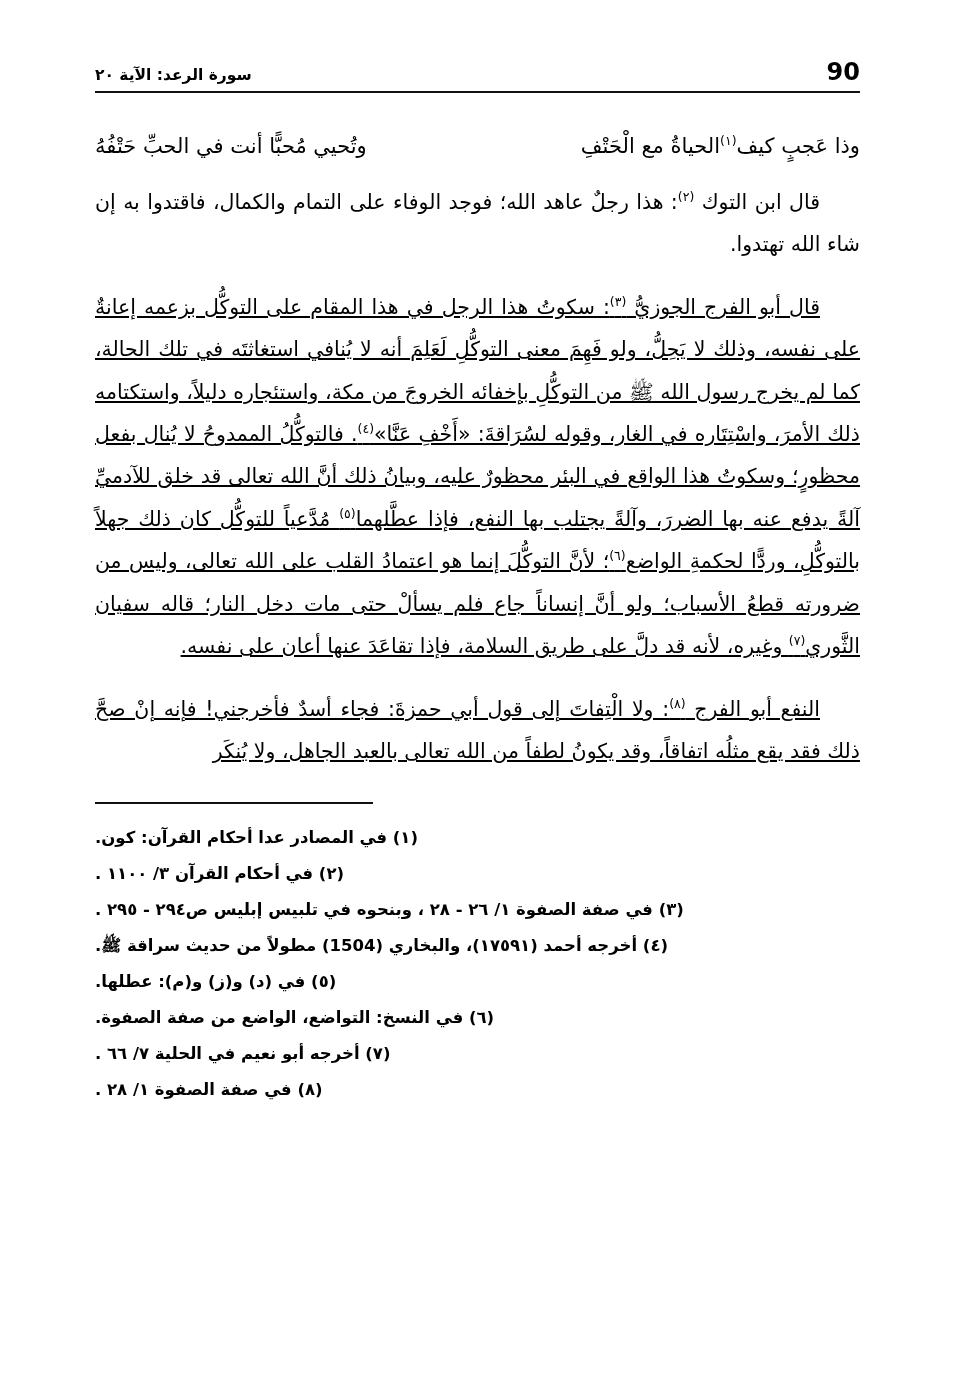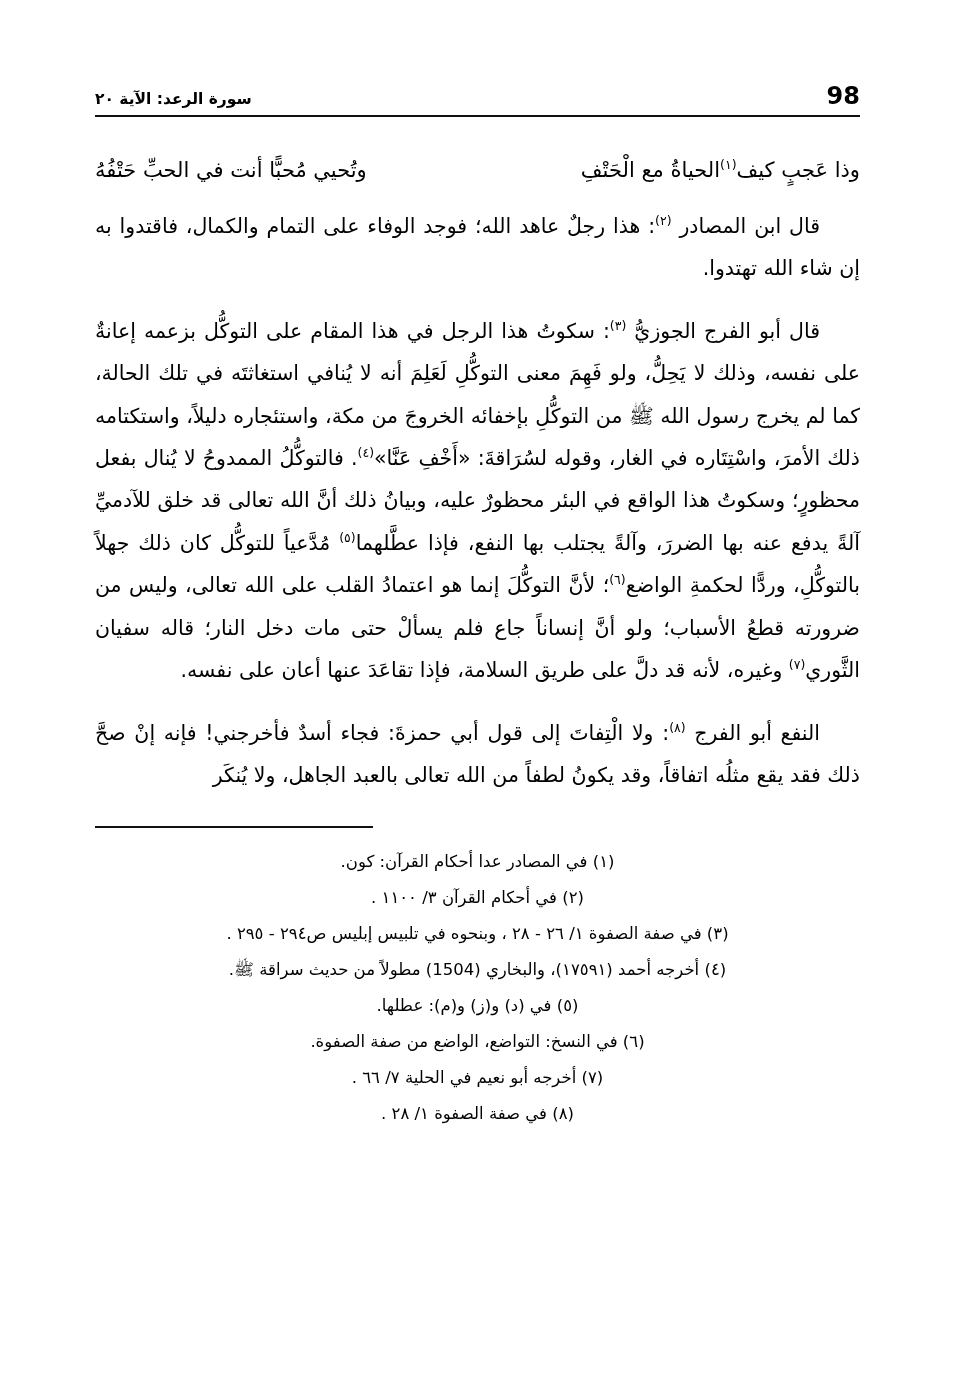--- a/index.html
+++ b/index.html
@@ -14,21 +14,21 @@
     font-family: "DejaVu Sans", "Liberation Sans", sans-serif;
     color: #000000;
     overflow: hidden;
   }
   .page {
     position: absolute;
     left: 0; top: 0;
     width: 955px;
     height: 974px;
     box-sizing: border-box;
-    padding: 84px 95px 40px 95px;
+    padding: 60px 95px 40px 95px;
   }
 
   
   .header {
     display: flex;
     flex-direction: row-reverse;
     justify-content: space-between;
     align-items: flex-end;
     border-bottom: 2.5px solid #111;
     padding-bottom: 6px;
@@ -63,21 +63,21 @@
 
   p.para {
     font-size: 20.5px;
     line-height: 2.07;
     margin: 0 0 4px 0;
     text-align: justify;
     text-align-last: right;
     text-justify: inter-word;
   }
   p.para.indent { text-indent: 40px; }
-  p.gap { margin-top: 20px; }
+  p.gap { margin-top: 20px; text-decoration: underline; }
 
   sup.fn {
     font-size: 12.5px;
     vertical-align: super;
     line-height: 0;
   }
 
   
   .fn-rule {
     width: 278px;
@@ -90,41 +90,41 @@
   .fn-wrap {
     margin-top: 2px;
   }
   .fn-line {
     font-size: 16.5px;
     line-height: 2.18;
     text-align: right;
     white-space: nowrap;
     direction: rtl;
   }
-  .fn-line.c-right { text-align: center; }
+  .fn-line.c-right { text-align: left; font-weight: bold; }
 </style>
 </head>
 <body>
 
 <div class="page">
 
   <div class="header">
     <div class="header-title">سورة الرعد: الآية ٢٠</div>
-    <div class="header-page">98</div>
+    <div class="header-page">90</div>
   </div>
 
   <div class="verse">
     <div class="hemistich-left">
       <span>وذا عَجبٍ كيف</span><sup class="fn">(١)</sup><span>الحياةُ مع الْحَتْفِ</span>
     </div>
     <div class="hemistich-right">وتُحيي مُحبًّا أنت في الحبِّ حَتْفُهُ</div>
   </div>
 
   <div>
-    <p class="para indent" id="p1"><span>قال ابن المصادر </span><sup class="fn">(٢)</sup><span>: هذا رجلٌ عاهد الله؛ فوجد الوفاء على التمام والكمال، فاقتدوا به إن شاء الله تهتدوا.</span></p>
+    <p class="para indent" id="p1"><span>قال ابن التوك </span><sup class="fn">(٢)</sup><span>: هذا رجلٌ عاهد الله؛ فوجد الوفاء على التمام والكمال، فاقتدوا به إن شاء الله تهتدوا.</span></p>
     <p class="para indent gap" id="p2"><span>قال أبو الفرج الجوزيُّ </span><sup class="fn">(٣)</sup><span>: سكوتُ هذا الرجل في هذا المقام على التوكُّل بزعمه إعانةٌ على نفسه، وذلك لا يَحِلُّ، ولو فَهِمَ معنى التوكُّلِ لَعَلِمَ أنه لا يُنافي استغاثتَه في تلك الحالة، كما لم يخرج رسول الله ﷺ من التوكُّلِ بإخفائه الخروجَ من مكة، واستئجاره دليلاً، واستكتامه ذلك الأمرَ، واسْتِتَاره في الغار، وقوله لسُرَاقةَ: «أَخْفِ عَنَّا»</span><sup class="fn">(٤)</sup><span>. فالتوكُّلُ الممدوحُ لا يُنال بفعل محظورٍ؛ وسكوتُ هذا الواقع في البئر محظورٌ عليه، وبيانُ ذلك أنَّ الله تعالى قد خلق للآدميِّ آلةً يدفع عنه بها الضررَ، وآلةً يجتلب بها النفع، فإذا عطَّلهما</span><sup class="fn">(٥)</sup><span> مُدَّعياً للتوكُّل كان ذلك جهلاً بالتوكُّلِ، وردًّا لحكمةِ الواضع</span><sup class="fn">(٦)</sup><span>؛ لأنَّ التوكُّلَ إنما هو اعتمادُ القلب على الله تعالى، وليس من ضرورته قطعُ الأسباب؛ ولو أنَّ إنساناً جاع فلم يسألْ حتى مات دخل النار؛ قاله سفيان الثَّوري</span><sup class="fn">(٧)</sup><span> وغيره، لأنه قد دلَّ على طريق السلامة، فإذا تقاعَدَ عنها أعان على نفسه.</span></p>
     <p class="para indent gap" id="p3"><span>النفع أبو الفرج </span><sup class="fn">(٨)</sup><span>: ولا الْتِفاتَ إلى قول أبي حمزةَ: فجاء أسدٌ فأخرجني! فإنه إنْ صحَّ ذلك فقد يقع مثلُه اتفاقاً، وقد يكونُ لطفاً من الله تعالى بالعبد الجاهل، ولا يُنكَر</span></p>
   </div>
 
   <div class="fn-rule"></div>
 
   <div class="fn-wrap">
     <div class="fn-line c-right"><span>(١) </span><span>في المصادر عدا أحكام القرآن: كون.</span></div>
     <div class="fn-line c-right"><span>(٢) </span><span>في أحكام القرآن ٣/ ١١٠٠ .</span></div>
     <div class="fn-line c-right"><span>(٣) </span><span>في صفة الصفوة ١/ ٢٦ - ٢٨ ، وبنحوه في تلبيس إبليس ص٢٩٤ - ٢٩٥ .</span></div>

